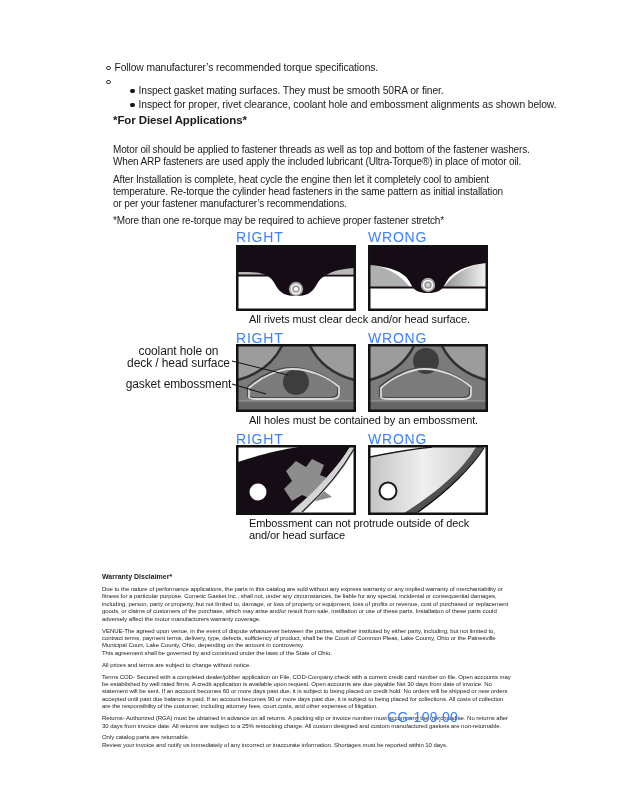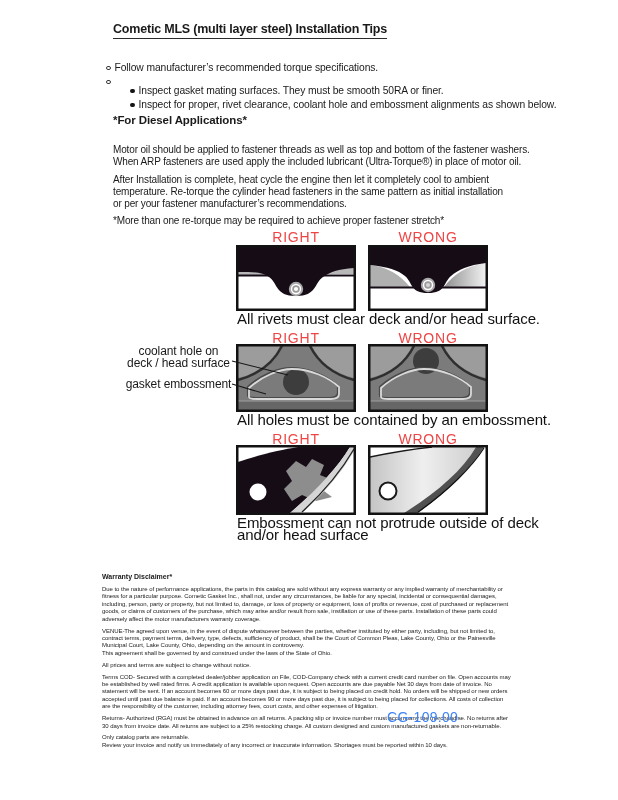--- a/index.html
+++ b/index.html
@@ -23,39 +23,38 @@
   .b-sub { margin-left:24px; }
   .b-sub .dot {
     flex:0 0 auto; width:4.5px; height:4.5px; background:#141414;
     border-radius:50%; margin:4.5px 4px 0 0;
   }
   .diesel { position:absolute; left:113px; top:114px; width:470px; }
   .diesel h2 { font-size:11.5px; font-weight:bold; margin-bottom:18px; letter-spacing:-0.1px; }
   .diesel p { font-size:10px; line-height:12.3px; letter-spacing:-0.15px; margin-bottom:5px; white-space:pre-line; }
   .diesel p.note { margin-top:2px; }
 
-  .dg-label { position:absolute; width:120px; text-align:center; font-size:14px; letter-spacing:0.8px; color:#ef4444; }
+  .dg-label { position:absolute; width:120px; text-align:left; font-size:14px; letter-spacing:0.8px; color:#3b82f6; }
   .panel { position:absolute; width:120px; }
   .panel svg { display:block; }
-  .caption { position:absolute; left:237px; font-size:15px; line-height:12px; letter-spacing:-0.1px; white-space:pre-line; color:#111; }
+  .caption { position:absolute; left:249px; font-size:11px; line-height:12px; letter-spacing:-0.1px; white-space:pre-line; color:#111; }
 
   .side-label { position:absolute; left:125px; width:107px; text-align:center; font-size:12px; line-height:12px; letter-spacing:-0.1px; white-space:pre-line; }
   .leader-overlay { position:absolute; left:125px; top:340px; pointer-events:none; }
 
   .disclaimer { position:absolute; left:102px; top:573px; width:470px; }
   .disclaimer h3 { font-size:7px; font-weight:bold; margin-bottom:6px; }
   .disclaimer p { font-size:6px; line-height:7.4px; letter-spacing:-0.05px; margin-bottom:4.5px; white-space:pre-line; color:#222; }
   .footer-code { position:absolute; left:387px; top:709px; font-size:14px; letter-spacing:0.3px; color:#3b82f6; }
 </style>
 </head>
 <body>
 
 <div class="page">
 
-  <h1 class="title">Cometic MLS (multi layer steel) Installation Tips</h1>
 
   <div class="bullets">
     <div class="b-row">
       <span class="ring"></span>
       <span>Follow manufacturer’s recommended torque specifications.</span>
     </div>
     <div class="b-row">
       <span class="ring"></span>
     </div>
     <div class="b-row b-sub">

